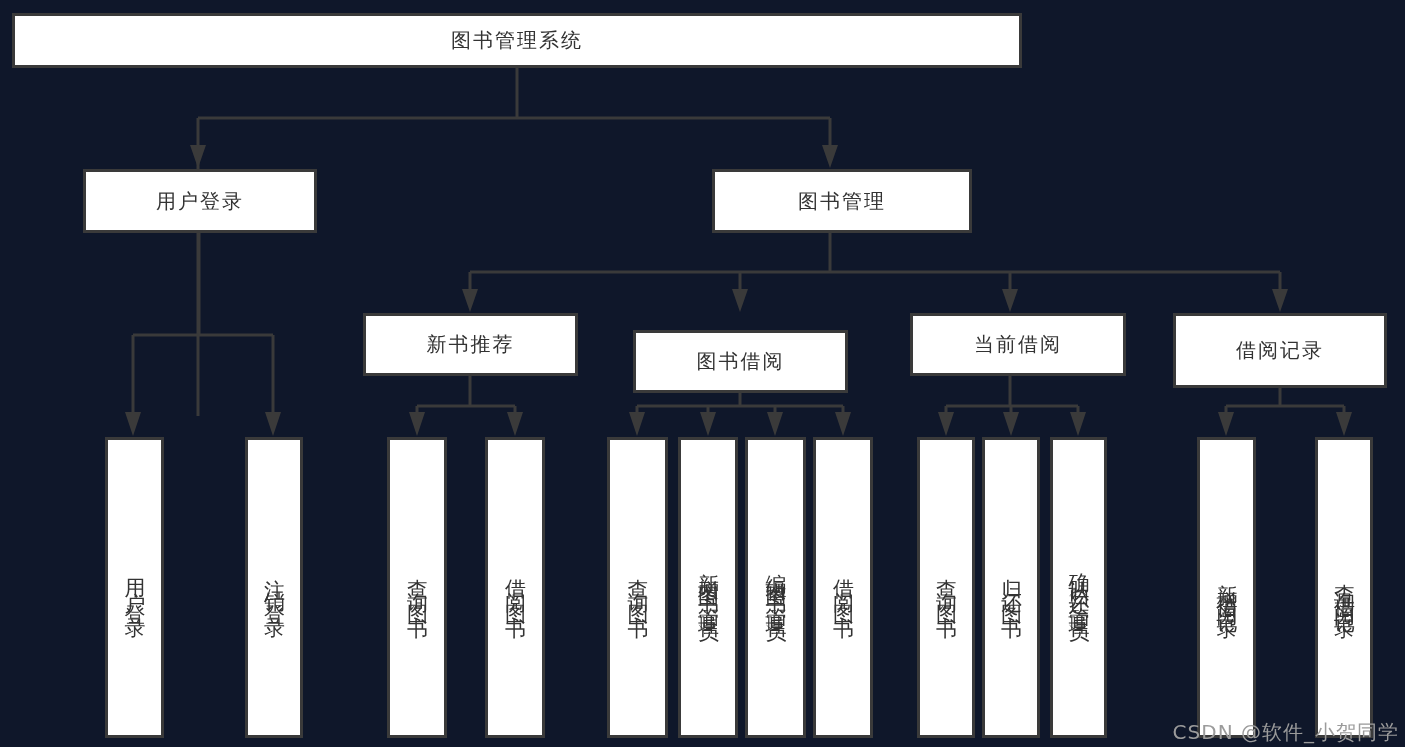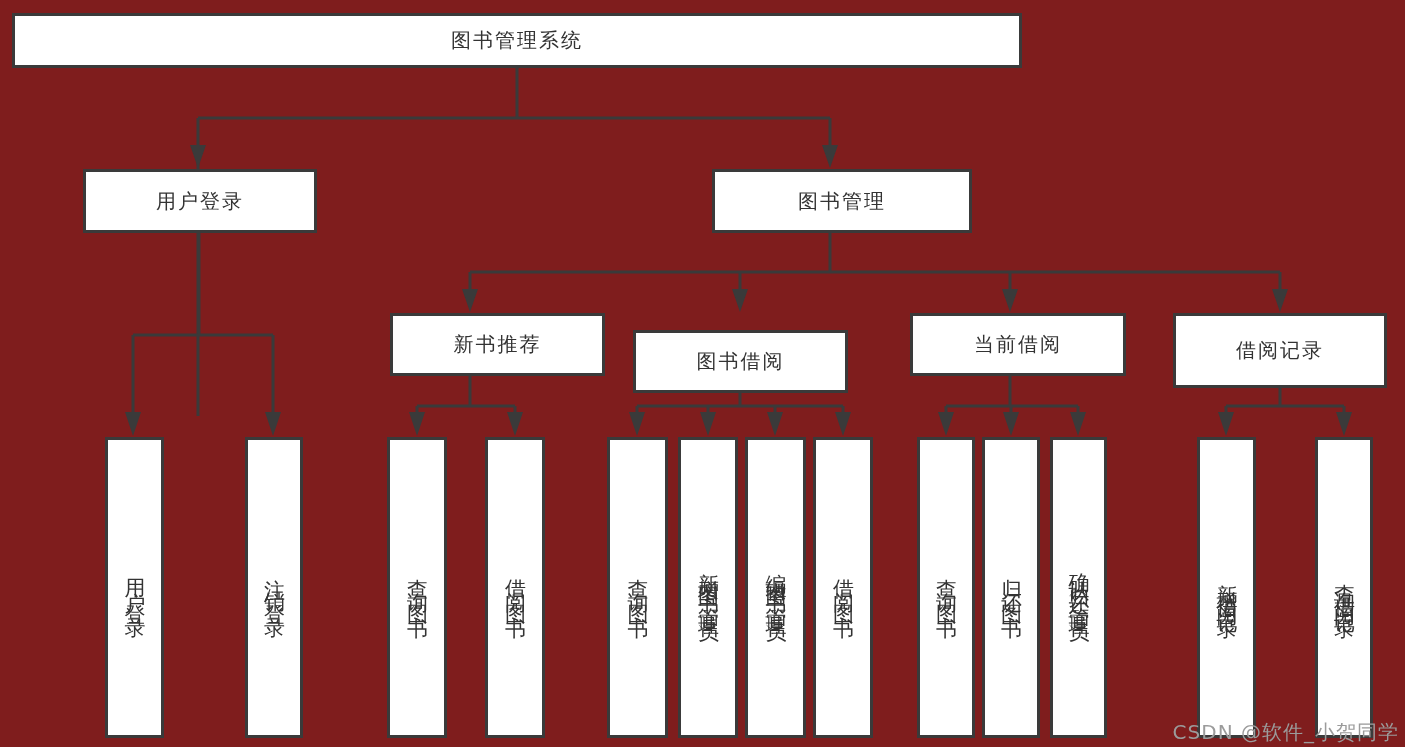--- a/index.html
+++ b/index.html
@@ -4,21 +4,21 @@
 <style>
   html, body {
     margin: 0;
     padding: 0;
     background: #ffffff;
   }
   .stage {
     position: relative;
     width: 1405px;
     height: 747px;
-    background: #7f1d1d;
+    background: #0f172a;
     overflow: hidden;
     font-family: "DejaVu Sans", sans-serif;
     color: #333333;
   }
   .connector-layer {
     position: absolute;
     left: 0;
     top: 0;
     width: 1405px;
     height: 747px;
@@ -104,21 +104,21 @@
       <polygon points="1226,436 1218,412 1234,412"></polygon>
       <polygon points="1344,436 1336,412 1352,412"></polygon>
     </g>
   </svg>
 
   <div class="node" style="left:12px; top:13px; width:1010px; height:55px;">图书管理系统</div>
 
   <div class="node" style="left:83px; top:169px; width:234px; height:64px;">用户登录</div>
   <div class="node" style="left:712px; top:169px; width:260px; height:64px;">图书管理</div>
 
-  <div class="node" style="left:363px; top:313px; width:215px; height:63px;margin-left:27px;">新书推荐</div>
+  <div class="node" style="left:363px; top:313px; width:215px; height:63px;">新书推荐</div>
   <div class="node" style="left:633px; top:330px; width:215px; height:63px;">图书借阅</div>
   <div class="node" style="left:910px; top:313px; width:216px; height:63px;">当前借阅</div>
   <div class="node" style="left:1173px; top:313px; width:214px; height:75px;">借阅记录</div>
 
   <div class="node leaf" style="left:105px; width:59px;">用户登录</div>
   <div class="node leaf" style="left:245px; width:58px;">注销登录</div>
 
   <div class="node leaf" style="left:387px; width:60px;">查询图书</div>
   <div class="node leaf" style="left:485px; width:60px;">借阅图书</div>
 

